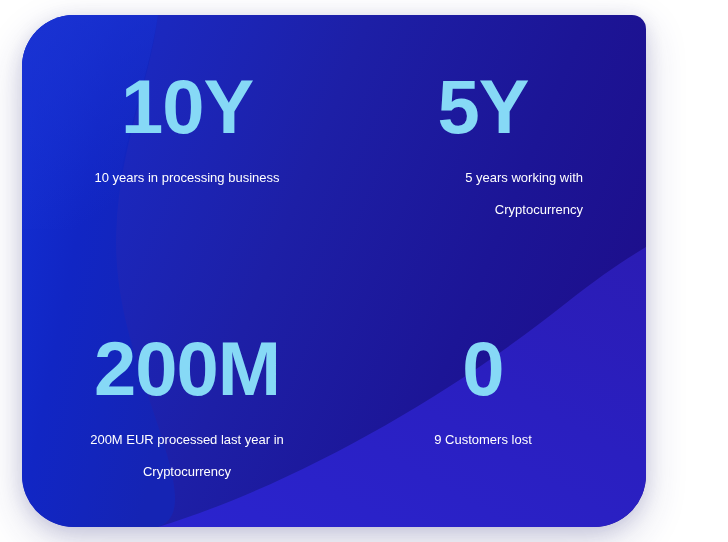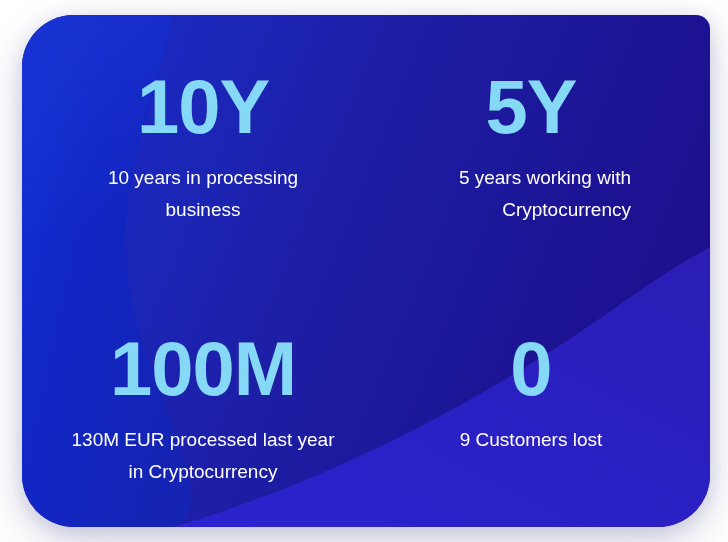--- a/index.html
+++ b/index.html
@@ -21,21 +21,21 @@
     width: 728px;
     height: 542px;
     background: #ffffff;
   }
 
   
   .stats-card {
     position: absolute;
     left: 22px;
     top: 15px;
-    width: 688px;
+    width: 624px;
     height: 512px;
     border-radius: 52px 14px 52px 52px;
     overflow: hidden;
     background: linear-gradient(112deg,
                 #1a2ec9 0%,
                 #1b28be 18%,
                 #1d1fa6 42%,
                 #1c1596 68%,
                 #1d0f8c 88%,
                 #200f86 100%);
@@ -89,21 +89,21 @@
     color: #86d9f6;
     margin: 0;
     white-space: nowrap;
   }
 
   .stat-label {
     margin: 0;
     margin-top: 18px;
     font-family: "Liberation Sans", sans-serif;
     font-weight: 400;
-    font-size: 19px;
+    font-size: 13px;
     line-height: 32px;
     color: #ffffff;
     max-width: 270px;
   }
 
   .stat-col-right .stat-label { max-width: 200px; text-align: right; }
 </style>
 </head>
 <body>
 
@@ -146,22 +146,22 @@
         <div class="stat-value">10Y</div>
         <div class="stat-label">10 years in processing business</div>
       </div>
 
       <div class="stat stat-r1 stat-col-right">
         <div class="stat-value">5Y</div>
         <div class="stat-label">5 years working with Cryptocurrency</div>
       </div>
 
       <div class="stat stat-r2 stat-col-left">
-        <div class="stat-value">100M</div>
-        <div class="stat-label">130M EUR processed last year in Cryptocurrency</div>
+        <div class="stat-value">200M</div>
+        <div class="stat-label">200M EUR processed last year in Cryptocurrency</div>
       </div>
 
       <div class="stat stat-r2 stat-col-right">
         <div class="stat-value">0</div>
         <div class="stat-label">9 Customers lost</div>
       </div>
 
     </div>
   </section>
 </div>

